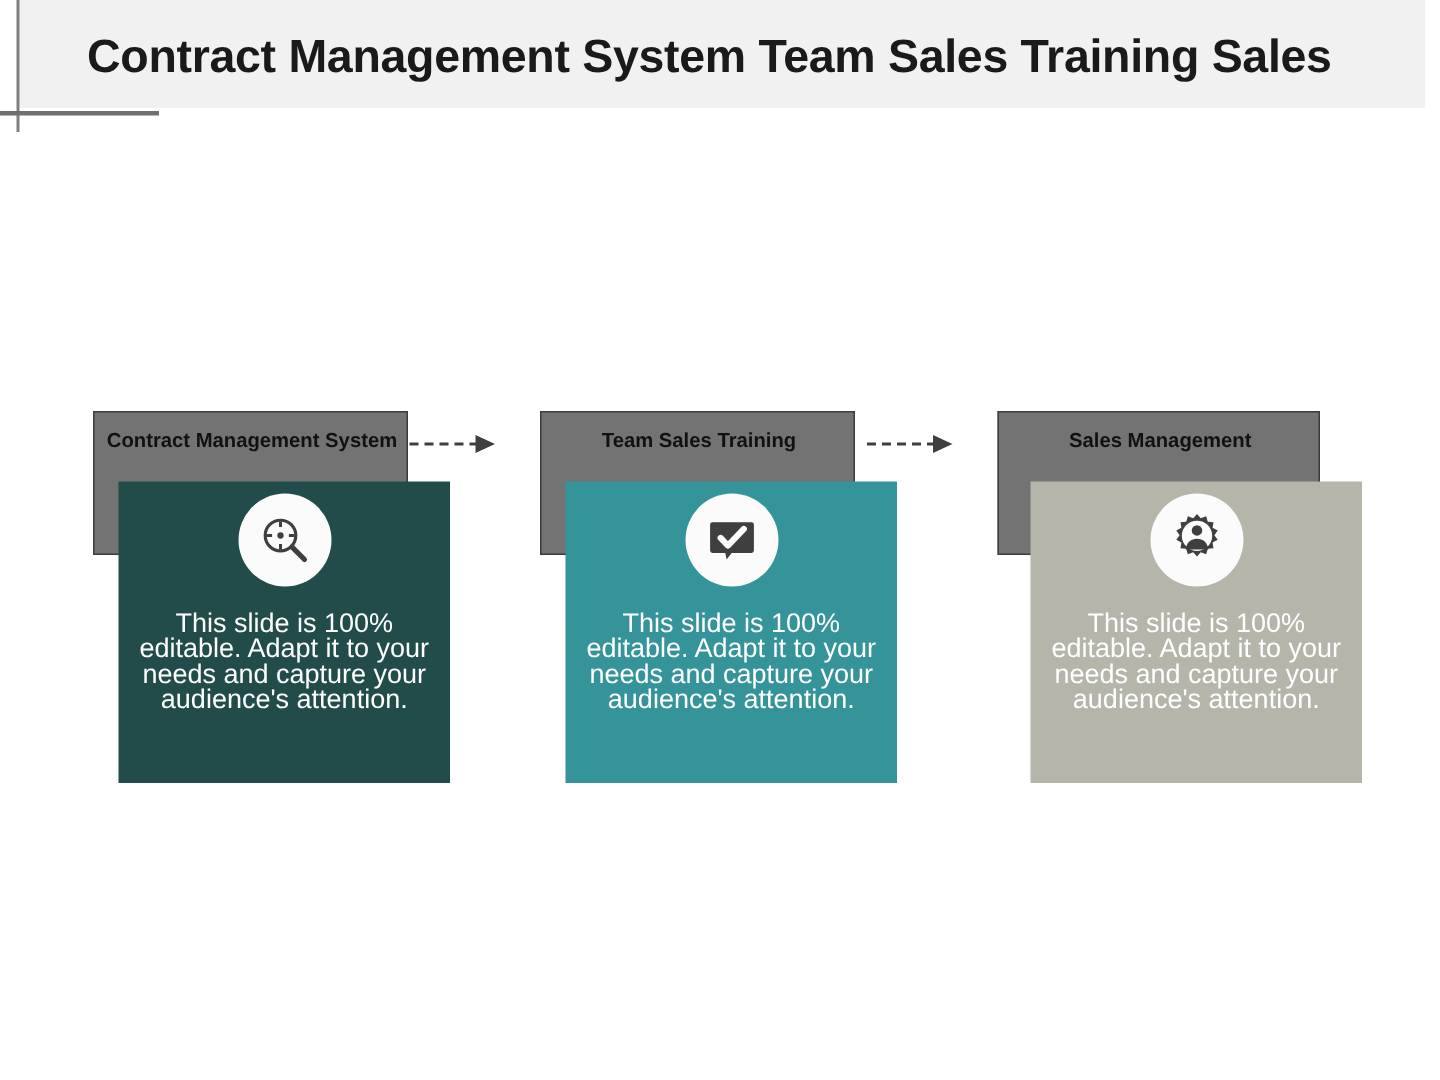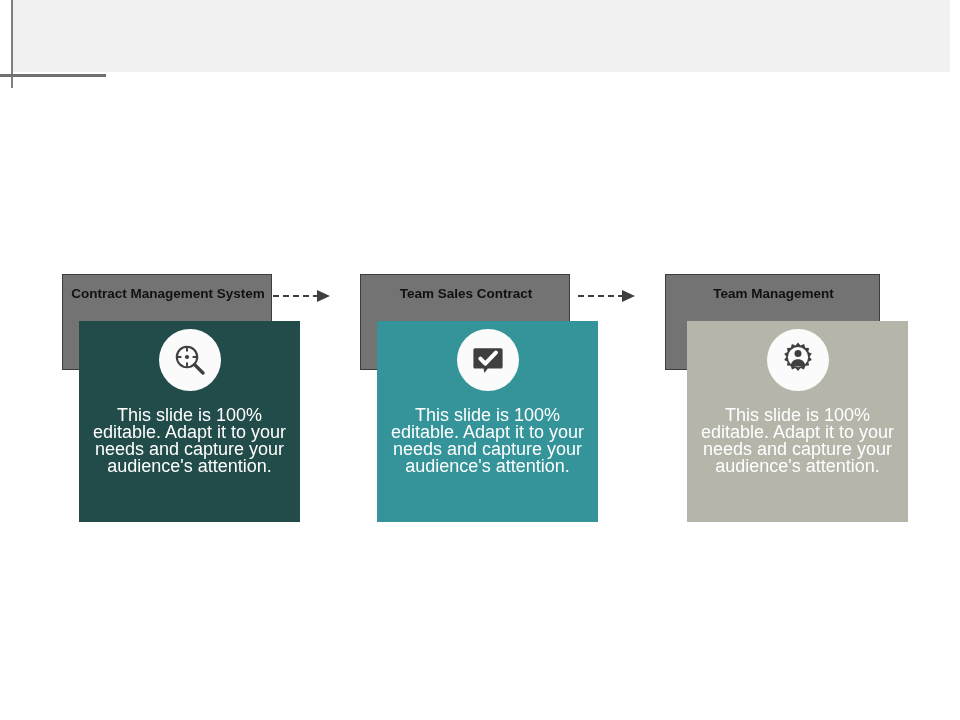--- a/index.html
+++ b/index.html
@@ -158,20 +158,21 @@
   }
 </style>
 </head>
 <body>
 
 <div class="slide">
 
   <div class="header-band"></div>
   <div class="header-rule-v"></div>
   <div class="header-rule-h"></div>
+  <div class="slide-title">Contract Management System Team Sales Training Sales</div>
 
   <div class="card card-1">
     <div class="label-box">
       <div class="label-text">Contract Management System</div>
     </div>
     <div class="color-block" style="background:#214c49">
       <div class="icon-circle">
         <span>
           <svg width="38" height="38" viewBox="0 0 38 38">
             <circle cx="16" cy="16" r="10.2" fill="none" stroke="#3f3f3f" stroke-width="2.1"></circle>
@@ -188,21 +189,21 @@
     </div>
   </div>
 
   <div class="connector conn-1">
     <div class="conn-line"></div>
     <div class="conn-head"></div>
   </div>
 
   <div class="card card-2">
     <div class="label-box">
-      <div class="label-text">Team Sales Contract</div>
+      <div class="label-text">Team Sales Training</div>
     </div>
     <div class="color-block" style="background:#349499">
       <div class="icon-circle">
         <span>
           <svg width="38" height="38" viewBox="0 0 38 38">
             <path d="M6 7.2 h26 a1.6 1.6 0 0 1 1.6 1.6 v17.2 a1.6 1.6 0 0 1 -1.6 1.6 h-13.2 l-3.4 4.4 l-0.9 -4.4 h-8.5 a1.6 1.6 0 0 1 -1.6 -1.6 v-17.2 a1.6 1.6 0 0 1 1.6 -1.6 z" fill="#3f3f3f"></path>
             <path d="M11.4 17.6 l4.9 5.1 l10.6 -11.1" fill="none" stroke="#ffffff" stroke-width="4.1" stroke-linecap="round" stroke-linejoin="round"></path>
           </svg>
         </span>
       </div>
@@ -210,21 +211,21 @@
     </div>
   </div>
 
   <div class="connector conn-2">
     <div class="conn-line"></div>
     <div class="conn-head"></div>
   </div>
 
   <div class="card card-3">
     <div class="label-box">
-      <div class="label-text">Team Management</div>
+      <div class="label-text">Sales Management</div>
     </div>
     <div class="color-block" style="background:#b5b5aa">
       <div class="icon-circle">
         <span>
           <svg width="38" height="38" viewBox="0 0 38 38">
             <g fill="#3f3f3f">
               <path d="M19 1.6 l2.5 2.9 l3.6 -1.4 l1.1 3.7 l3.8 0.3 l-0.6 3.8 l3.4 1.8 l-2.2 3.1 l2.2 3.1 l-3.4 1.8 l0.6 3.8 l-3.8 0.3 l-1.1 3.7 l-3.6 -1.4 l-2.5 2.9 l-2.5 -2.9 l-3.6 1.4 l-1.1 -3.7 l-3.8 -0.3 l0.6 -3.8 l-3.4 -1.8 l2.2 -3.1 l-2.2 -3.1 l3.4 -1.8 l-0.6 -3.8 l3.8 -0.3 l1.1 -3.7 l3.6 1.4 z"></path>
             </g>
             <circle cx="19" cy="16.2" r="10.1" fill="#fbfbfb"></circle>
             <circle cx="19" cy="12.6" r="3.5" fill="#3f3f3f"></circle>

